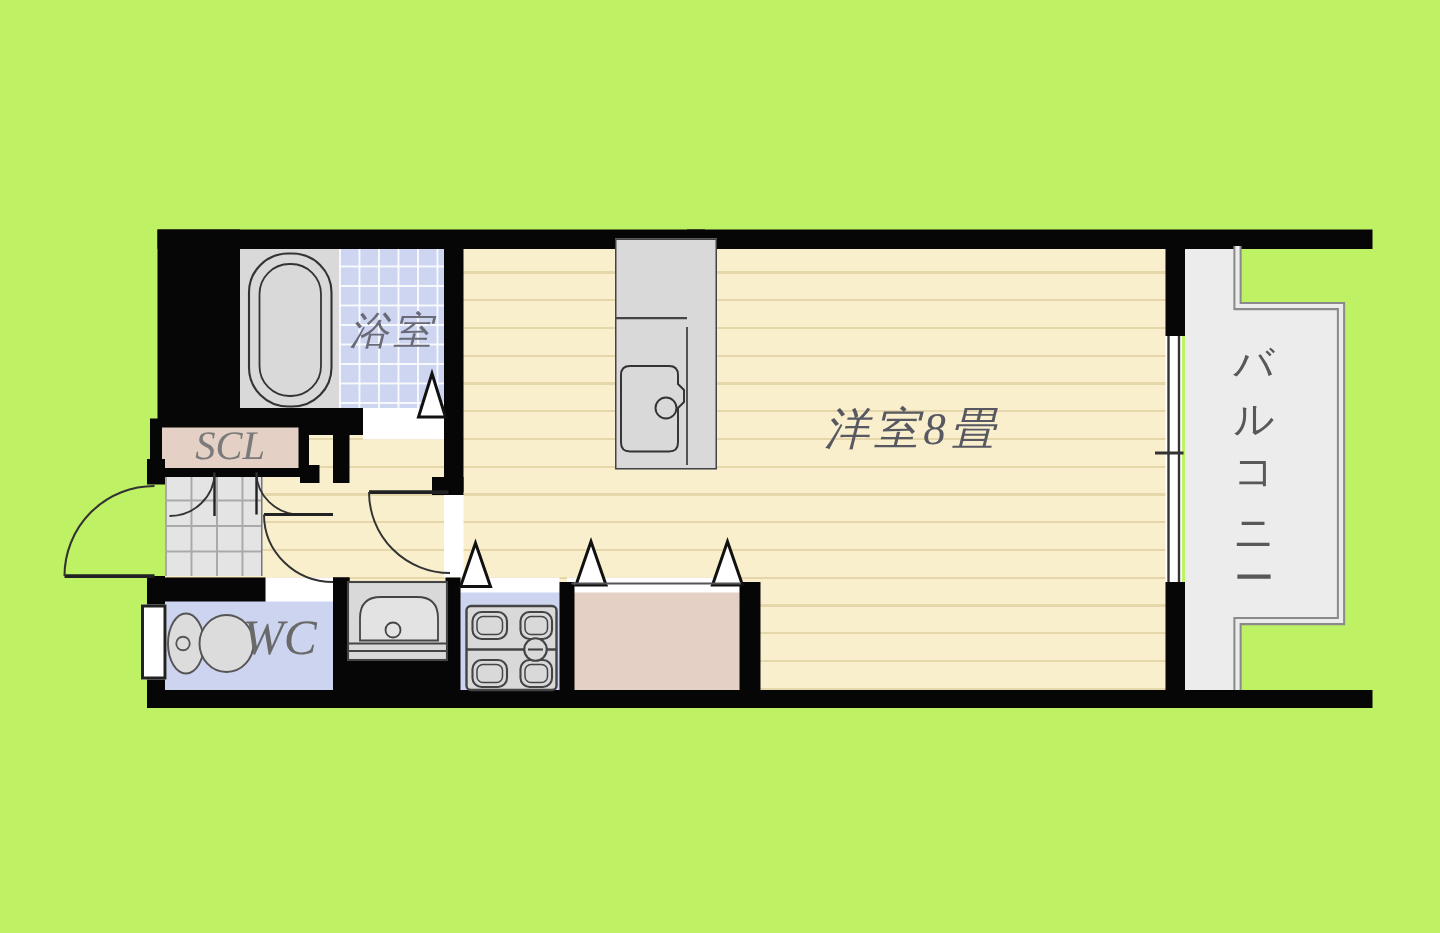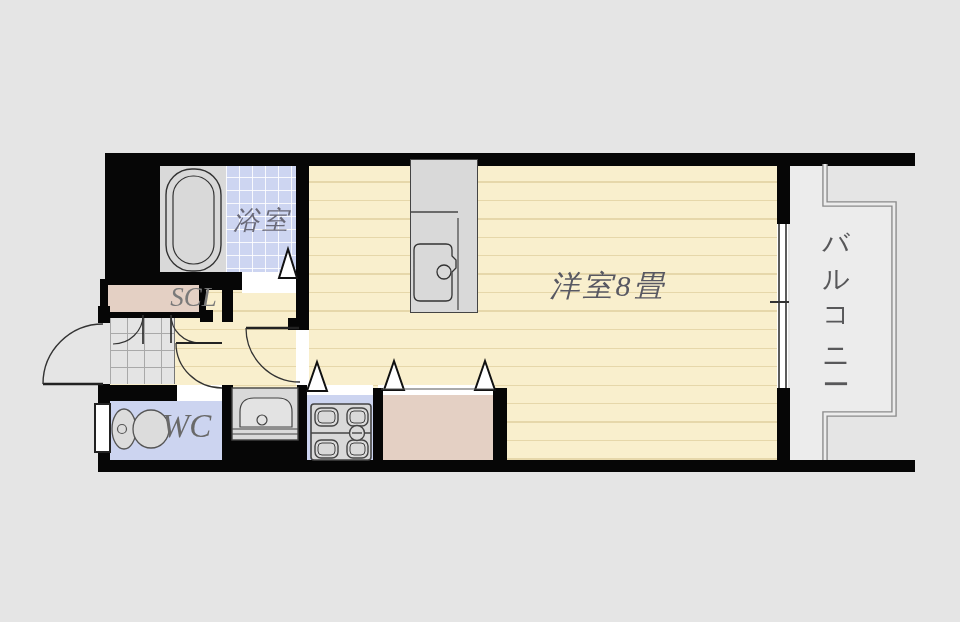--- a/index.html
+++ b/index.html
@@ -1,16 +1,16 @@
 <!DOCTYPE html>
 <html><head>
 <meta charset="utf-8">
 <style>
   html,body{margin:0;padding:0;background:#fff;}
-  .canvas{position:relative;width:960px;height:622px;background:#e5e5e5;overflow:hidden;
+  .canvas{position:relative;width:960px;height:622px;background:#bef264;overflow:hidden;
           font-family:"Liberation Serif","DejaVu Serif",serif;}
   .abs{position:absolute;}
   .wall{position:absolute;background:#060606;}
   .white{position:absolute;background:#ffffff;}
   
   .floor{position:absolute;background:
      repeating-linear-gradient(180deg,#f9efcd 0px,#f9efcd 17px,#e6d7aa 17px,#e6d7aa 18.5px);}
   
   .btile{position:absolute;background-color:#cdd5f1;
      background-image:linear-gradient(90deg,rgba(255,255,255,.85) 1.5px,transparent 1.5px),
@@ -163,18 +163,18 @@
       <line x1="770" y1="302" x2="789" y2="302" stroke="#333" stroke-width="2"></line>
     </g>
 
     <g>
       <path d="M825,164 V204 H894 V414 H825 V460" fill="none" stroke="#8a8a8a" stroke-width="5.5"></path>
       <path d="M825,164 V204 H894 V414 H825 V460" fill="none" stroke="#ececec" stroke-width="2.8"></path>
     </g>
   </svg>
 
   <div class="lbl jp" style="left:226px;top:203px;width:72px;font-size:26px;color:#6a6a78;">浴室</div>
-  <div class="lbl" style="left:108px;top:282px;width:91px;font-size:27px;color:#7a7a7a;margin-left:40px;">SCL</div>
+  <div class="lbl" style="left:108px;top:282px;width:91px;font-size:27px;color:#7a7a7a;">SCL</div>
   <div class="lbl" style="left:139px;top:408px;width:95px;font-size:33px;color:#696969;">WC</div>
   <div class="lbl jp" style="left:480px;top:266px;width:256px;font-size:30px;color:#585862;">洋室8畳</div>
   <div style="position:absolute;left:818px;top:212px;height:210px;writing-mode:vertical-rl;
               font-size:27px;letter-spacing:9px;color:#58585a;font-family:'Liberation Serif','DejaVu Serif',serif;">バルコニー</div>
 </div>
 
 </body></html>

